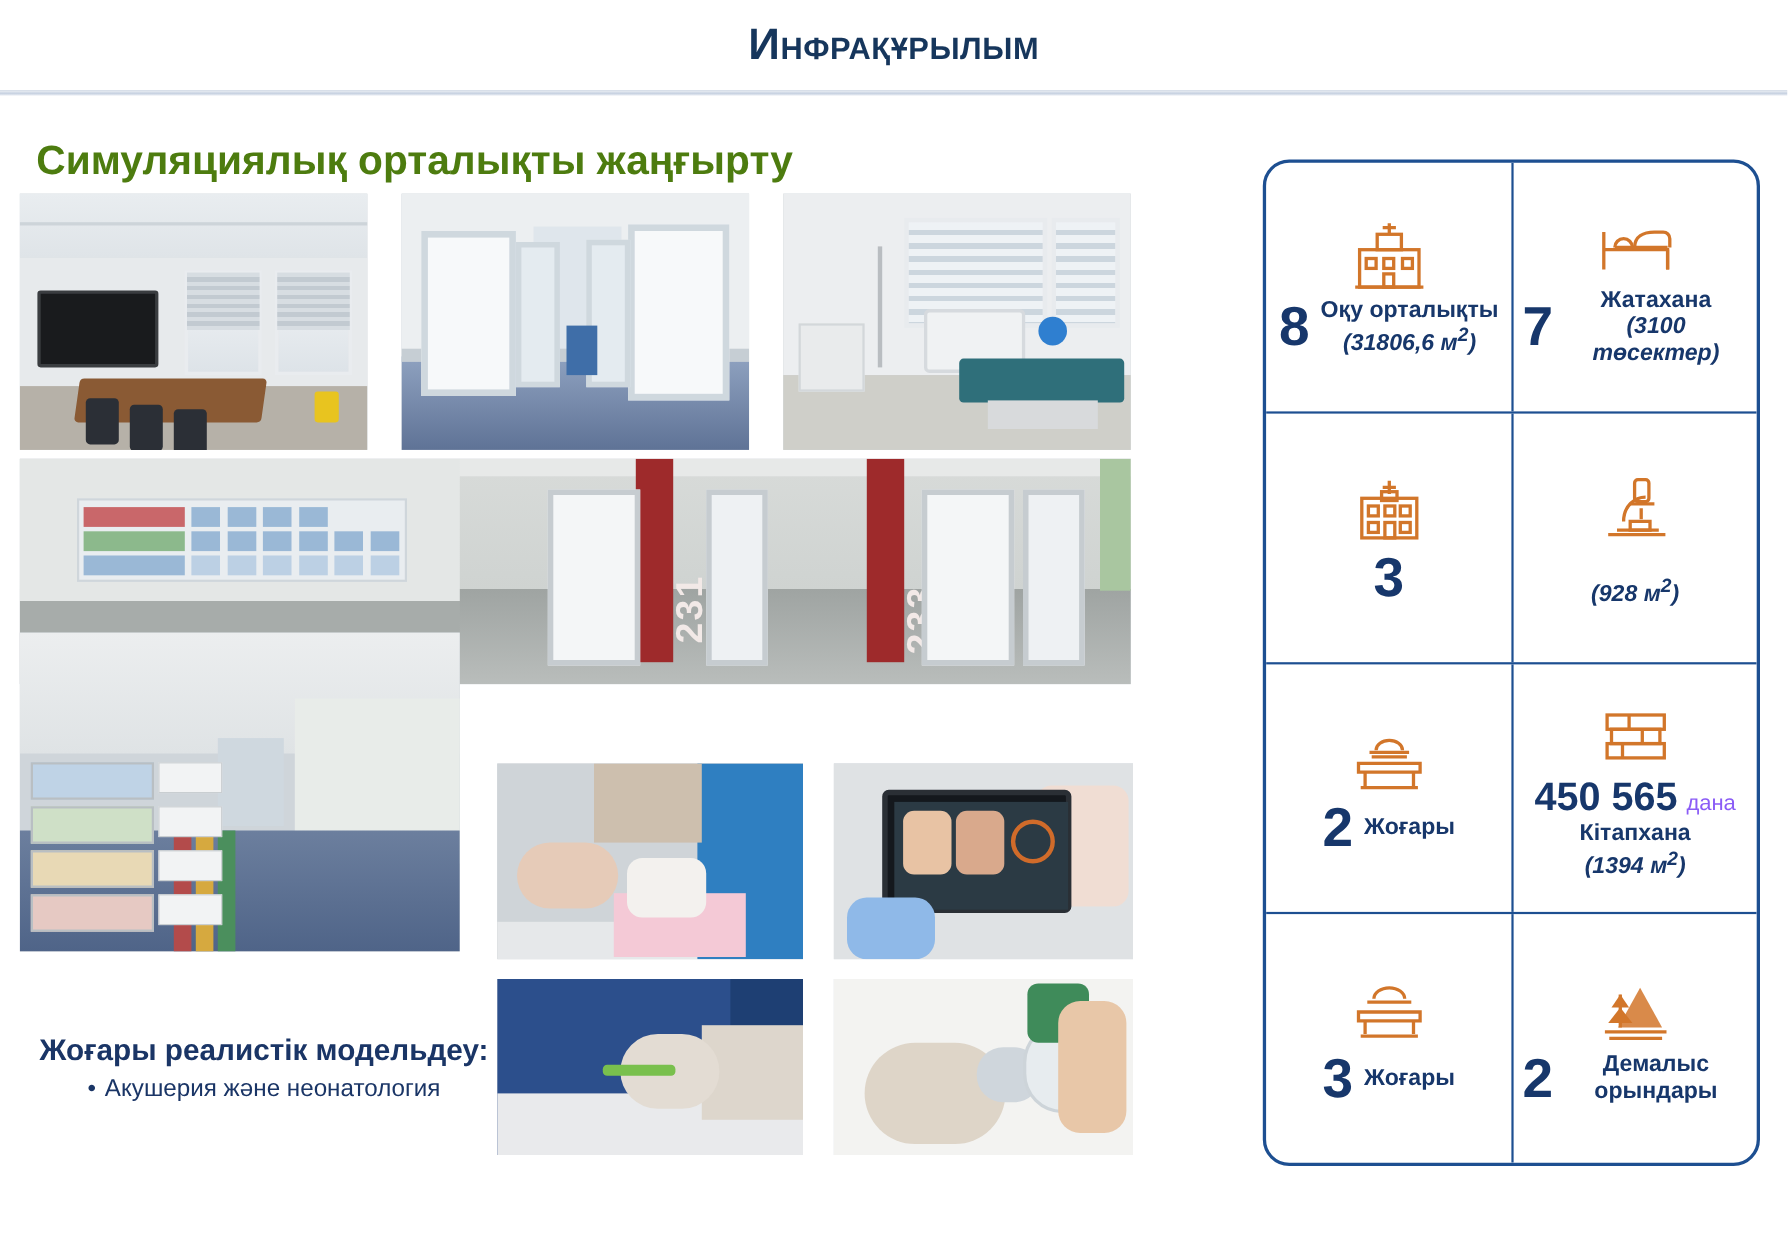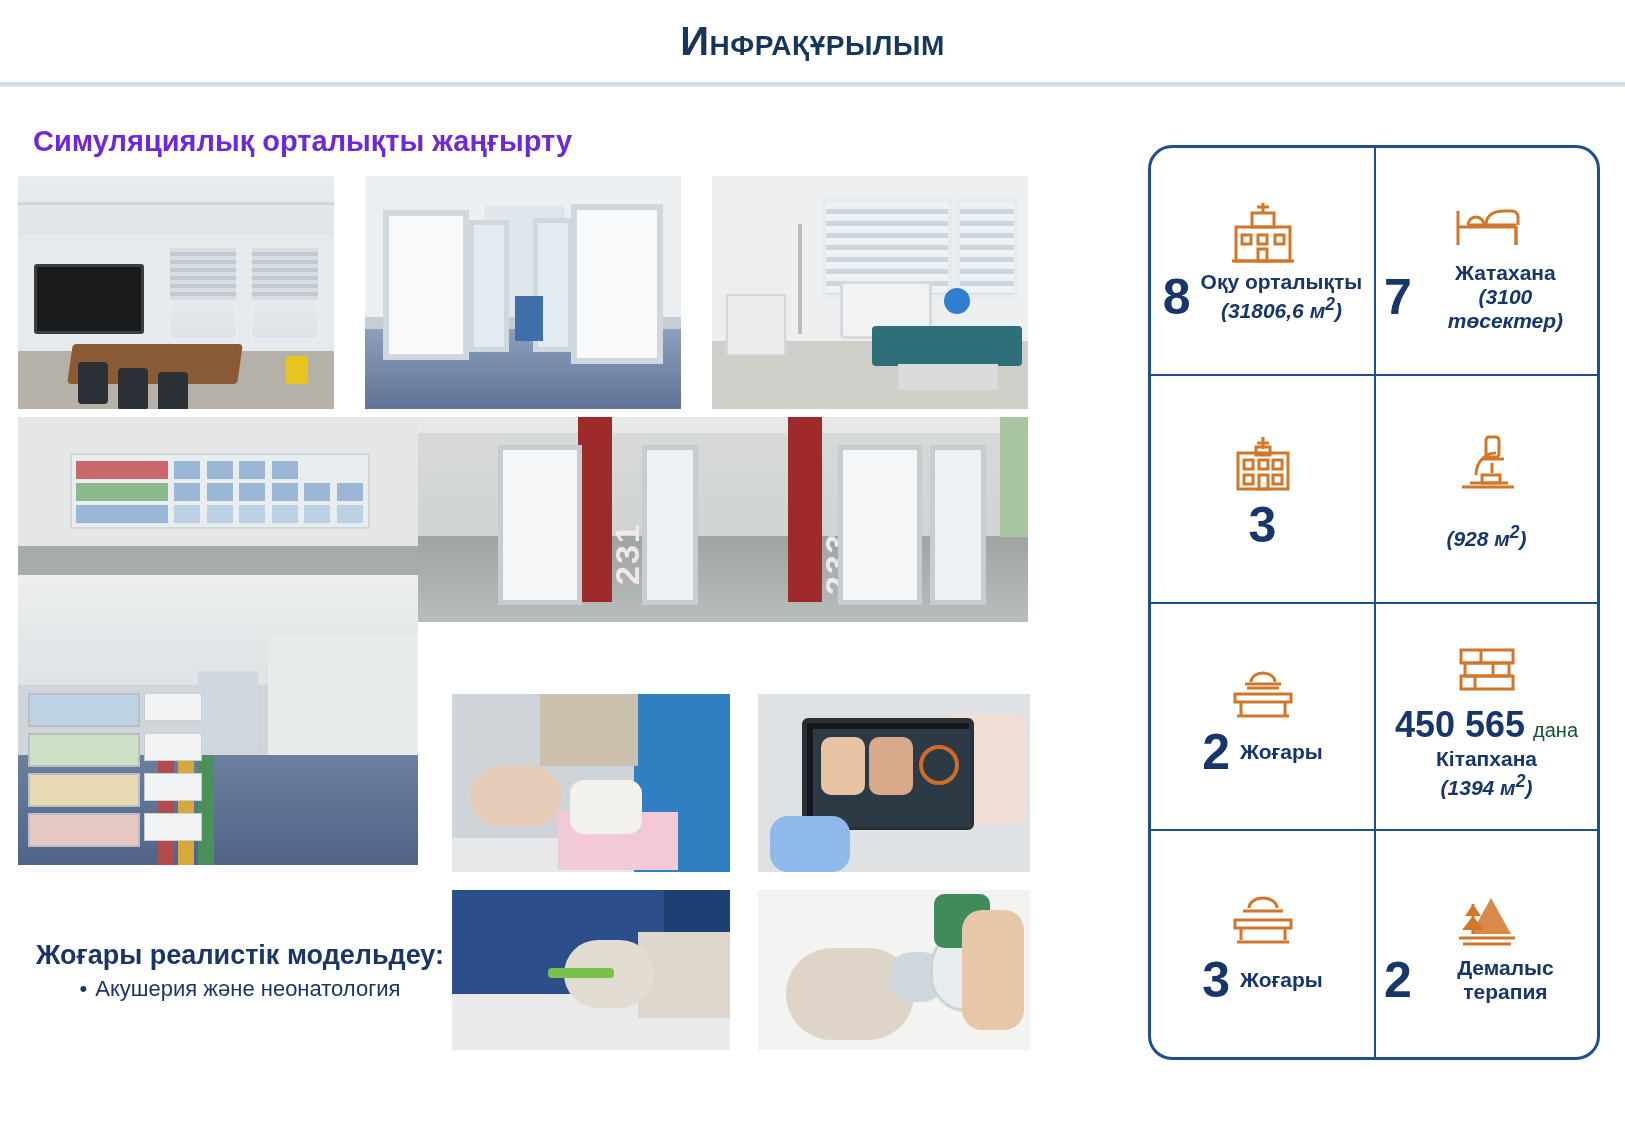--- a/index.html
+++ b/index.html
@@ -27,22 +27,22 @@
   }
   .header-rule {
     position: absolute; top: 82px; left: 0; width: 1625px; height: 5px;
     background: linear-gradient(to bottom, #dfe5ee 0%, #c9d3e2 50%, #eef1f6 100%);
     border-top: 1px solid #cfd8e4;
   }
 
   
   .section-title {
     position: absolute; left: 33px; top: 125px;
-    color: #6d28d9;
-    font-size: 29px;
+    color: #4d7c0f;
+    font-size: 37px;
     font-weight: bold;
   }
 
   
   .photo { position: absolute; overflow: hidden; background: #cfd5da; }
   .photo .ph-inner { width: 100%; height: 100%; position: relative; }
 
   
   #p1 { left: 18px; top: 176px; width: 316px; height: 233px; }
   #p1 .ceil { position:absolute; left:0; top:0; width:100%; height:58px; background:linear-gradient(180deg,#e9edf0,#dfe4e8); }
@@ -173,21 +173,21 @@
   }
   .stat-cell + .stat-cell { border-left: 2px solid #1d4f91; }
   .stat-ico { height: 72px; display: flex; align-items: center; justify-content: center; }
   .stat-ico svg { display: block; }
   .stat-body { display: flex; align-items: center; justify-content: center; gap: 10px; width: 100%; }
   .stat-num { color: #17376b; font-size: 50px; font-weight: bold; line-height: 1; }
   .stat-num.small { font-size: 36px; }
   .stat-label { color: #17376b; font-size: 21px; font-weight: bold; text-align: center; line-height: 1.15; }
   .stat-sub { font-style: italic; font-weight: bold; }
   .stat-lib-top { display:flex; align-items:baseline; justify-content:center; gap:8px; }
-  .stat-lib-unit { color:#14532d; font-size:20px; font-weight: normal; margin-top: 14px; }
+  .stat-lib-unit { color:#8b5cf6; font-size:20px; font-weight: normal; margin-top: 14px; }
 </style>
 </head>
 <body>
 
 <div class="slide">
 
   <div class="header">
     <div class="header-title">Инфрақұрылым</div>
   </div>
   <div class="header-rule"></div>
@@ -519,20 +519,20 @@
             <path d="M22 14 v30"></path>
             <path d="M22 14 l-8 12 h16 z" fill="#d2762a" stroke="none"></path>
             <path d="M22 26 l-11 14 h22 z" fill="#d2762a" stroke="none"></path>
             <path d="M8 48 h56"></path>
             <path d="M12 54 h48"></path>
           </svg>
         </div>
         <div class="stat-body">
           <div class="stat-num">2</div>
           <div class="stat-label">
-            <span>Демалыс терапия</span>
+            <span>Демалыс орындары</span>
           </div>
         </div>
       </div>
     </div>
 
   </div>
 </div>
 
 </body></html>

